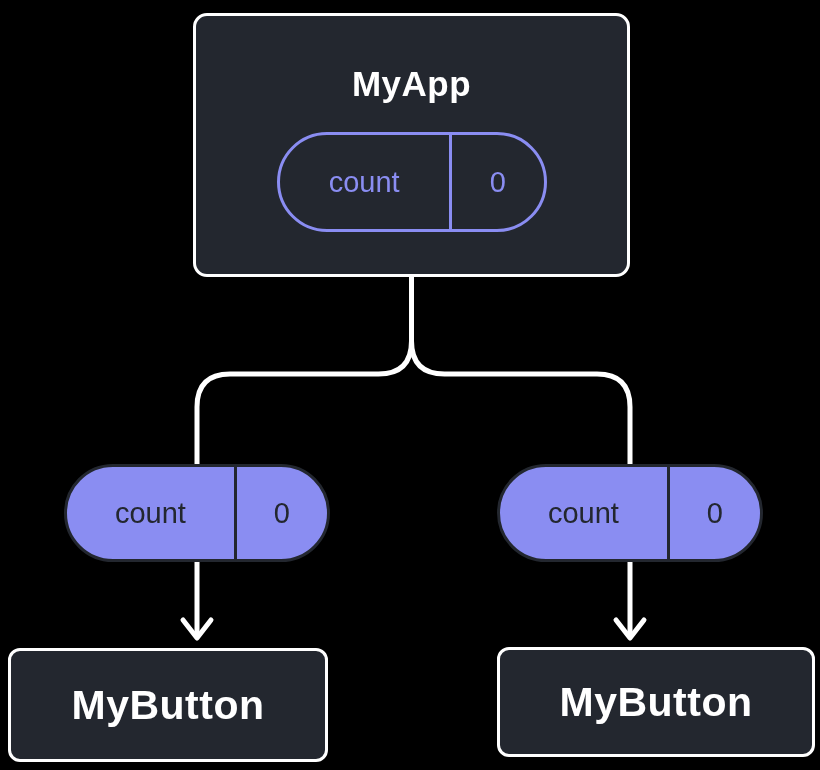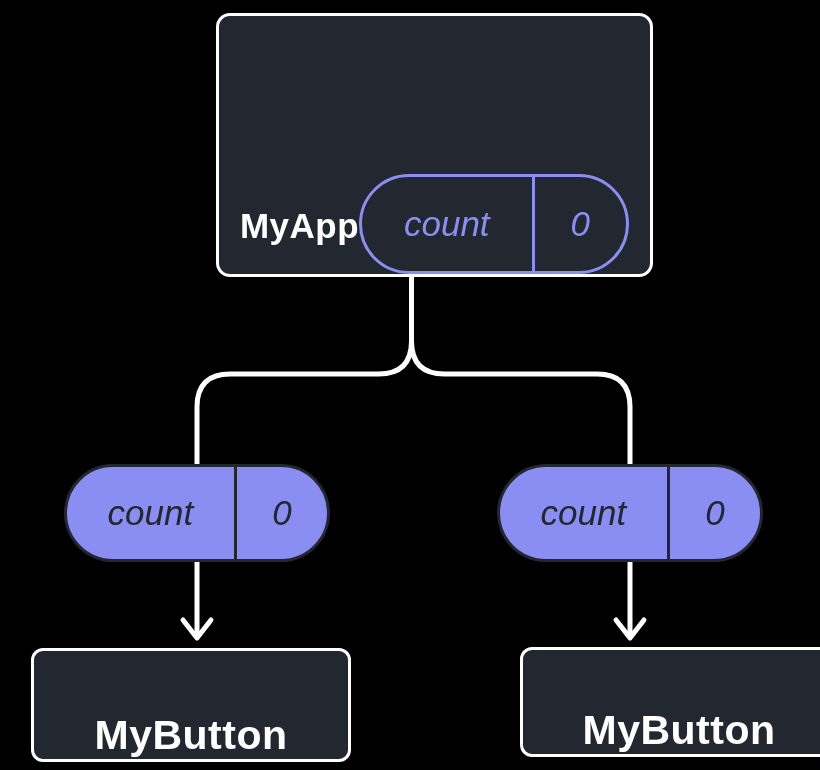--- a/index.html
+++ b/index.html
@@ -21,37 +21,36 @@
   }
   .connectors{position:absolute;left:0;top:0;width:820px;height:770px;}
   .connectors path{fill:none;stroke:var(--connector);stroke-width:5;stroke-linecap:round;stroke-linejoin:round;}
 
   .card{
     position:absolute;
     background:var(--card-fill);
     border:3.5px solid var(--card-border);
     border-radius:14px;
     box-sizing:border-box;
-    display:flex;flex-direction:row;align-items:flex-end;justify-content:center;margin-left:23px;
+    display:flex;flex-direction:column;align-items:center;justify-content:center;
   }
   .card-title{
     color:var(--title-text);
     font-size:35px;font-weight:700;letter-spacing:.5px;
     text-align:center;
   }
   .root-card{left:193px;top:13px;width:437px;height:264px;}
   .root-card .card-title{margin-top:6px;margin-bottom:28px;}
 
   .pill{
     box-sizing:border-box;
     display:flex;align-items:stretch;
     border-radius:60px;
     overflow:hidden;
-    font-size:35px;
-    font-style:italic;
+    font-size:29px;
   }
   .pill-seg{display:flex;align-items:center;justify-content:center;}
   .pill-name{flex:1.85;}
   .pill-value{flex:1;}
   .pill-divider{width:3px;flex:none;}
 
   .state-pill{
     width:270px;height:100px;
     border:3px solid var(--accent);
     color:var(--accent);

